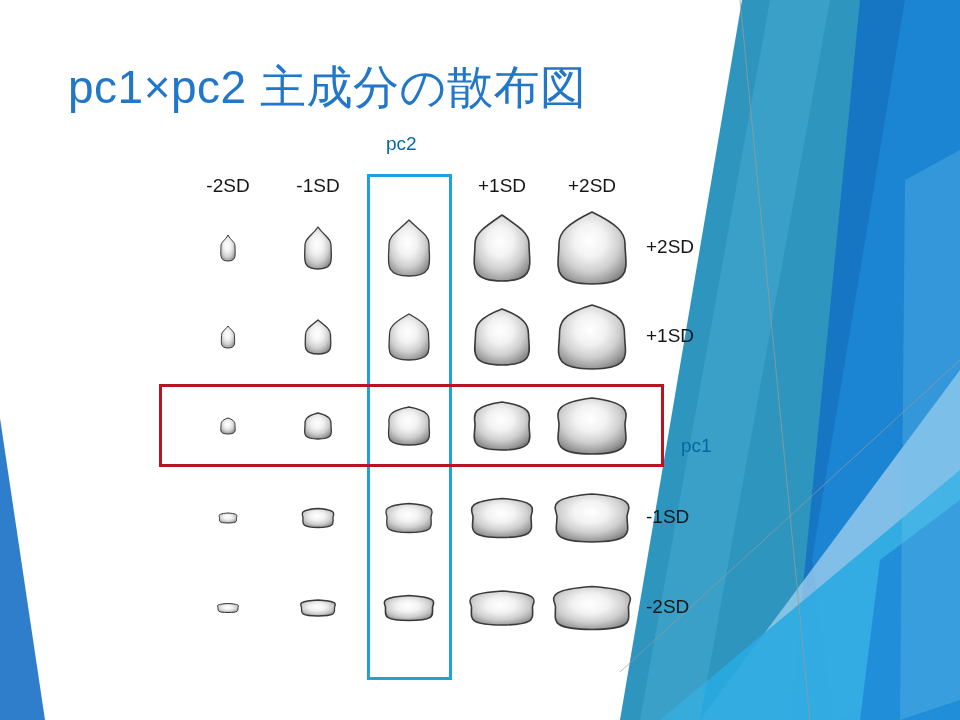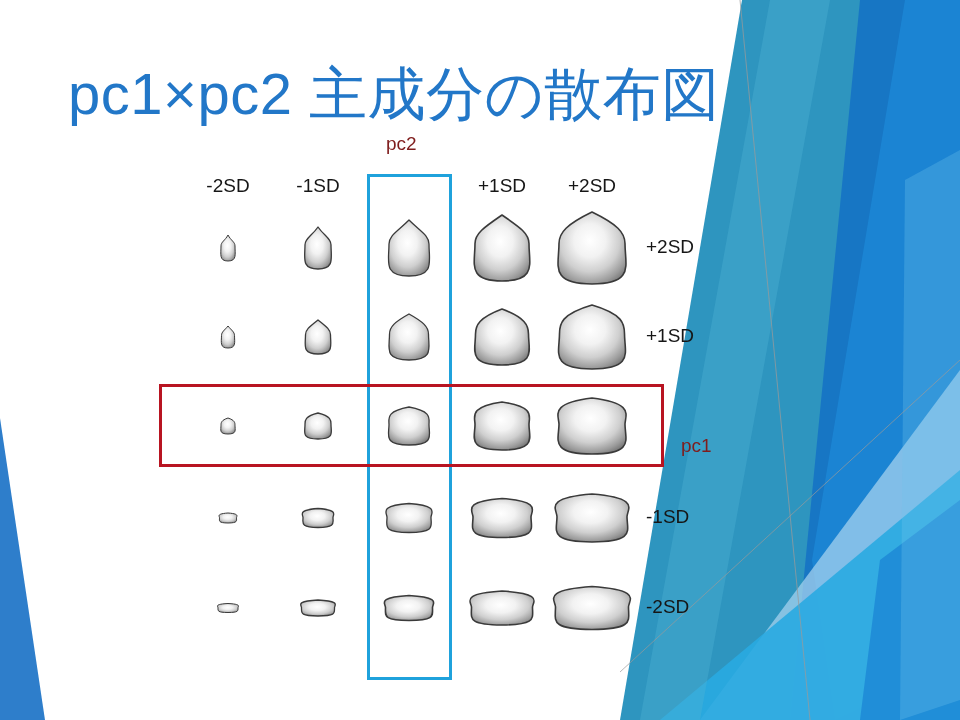--- a/index.html
+++ b/index.html
@@ -22,32 +22,32 @@
     inset: 0;
     pointer-events: none;
   }
   .deco-layer svg { display: block; }
 
   
   #slide-title {
     position: absolute;
     left: 68px;
     top: 62px;
-    font-size: 58px;
+    font-size: 46px;
     line-height: 1.1;
     color: #2277C8;
     letter-spacing: 0.5px;
     white-space: nowrap;
   }
 
   
   .axis-caption {
     position: absolute;
     font-size: 19px;
-    color: #7f1d1d;
+    color: #0369a1;
     white-space: nowrap;
   }
   #pc2-caption {
     left: 386px;
     top: 133px;
   }
   #pc1-caption {
     left: 681px;
     top: 435px;
   }

